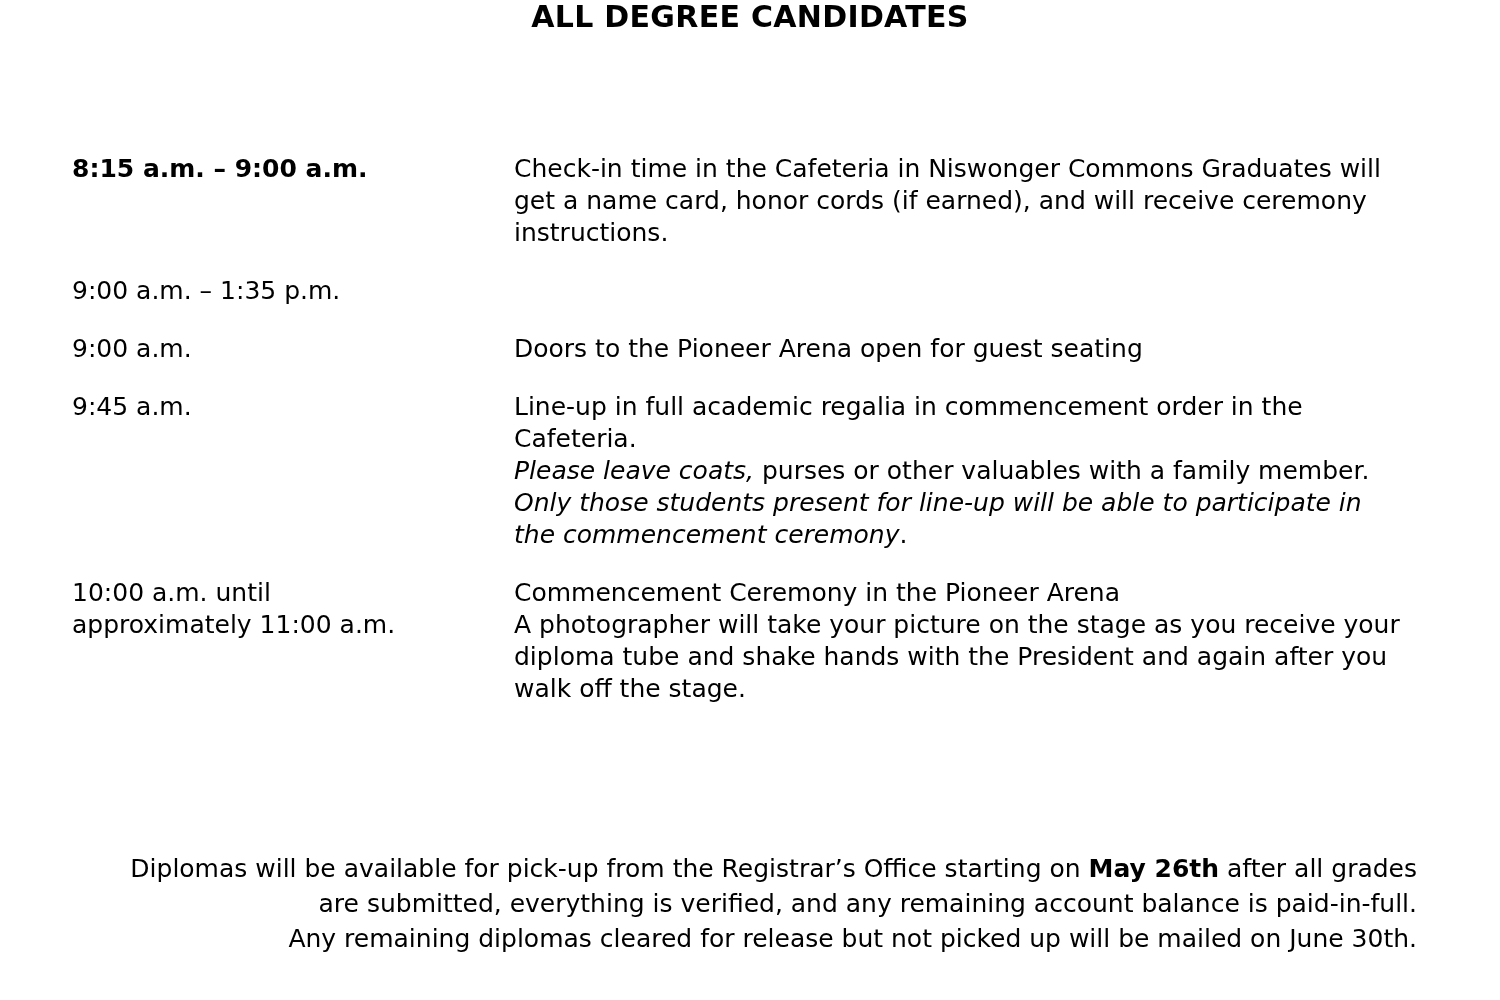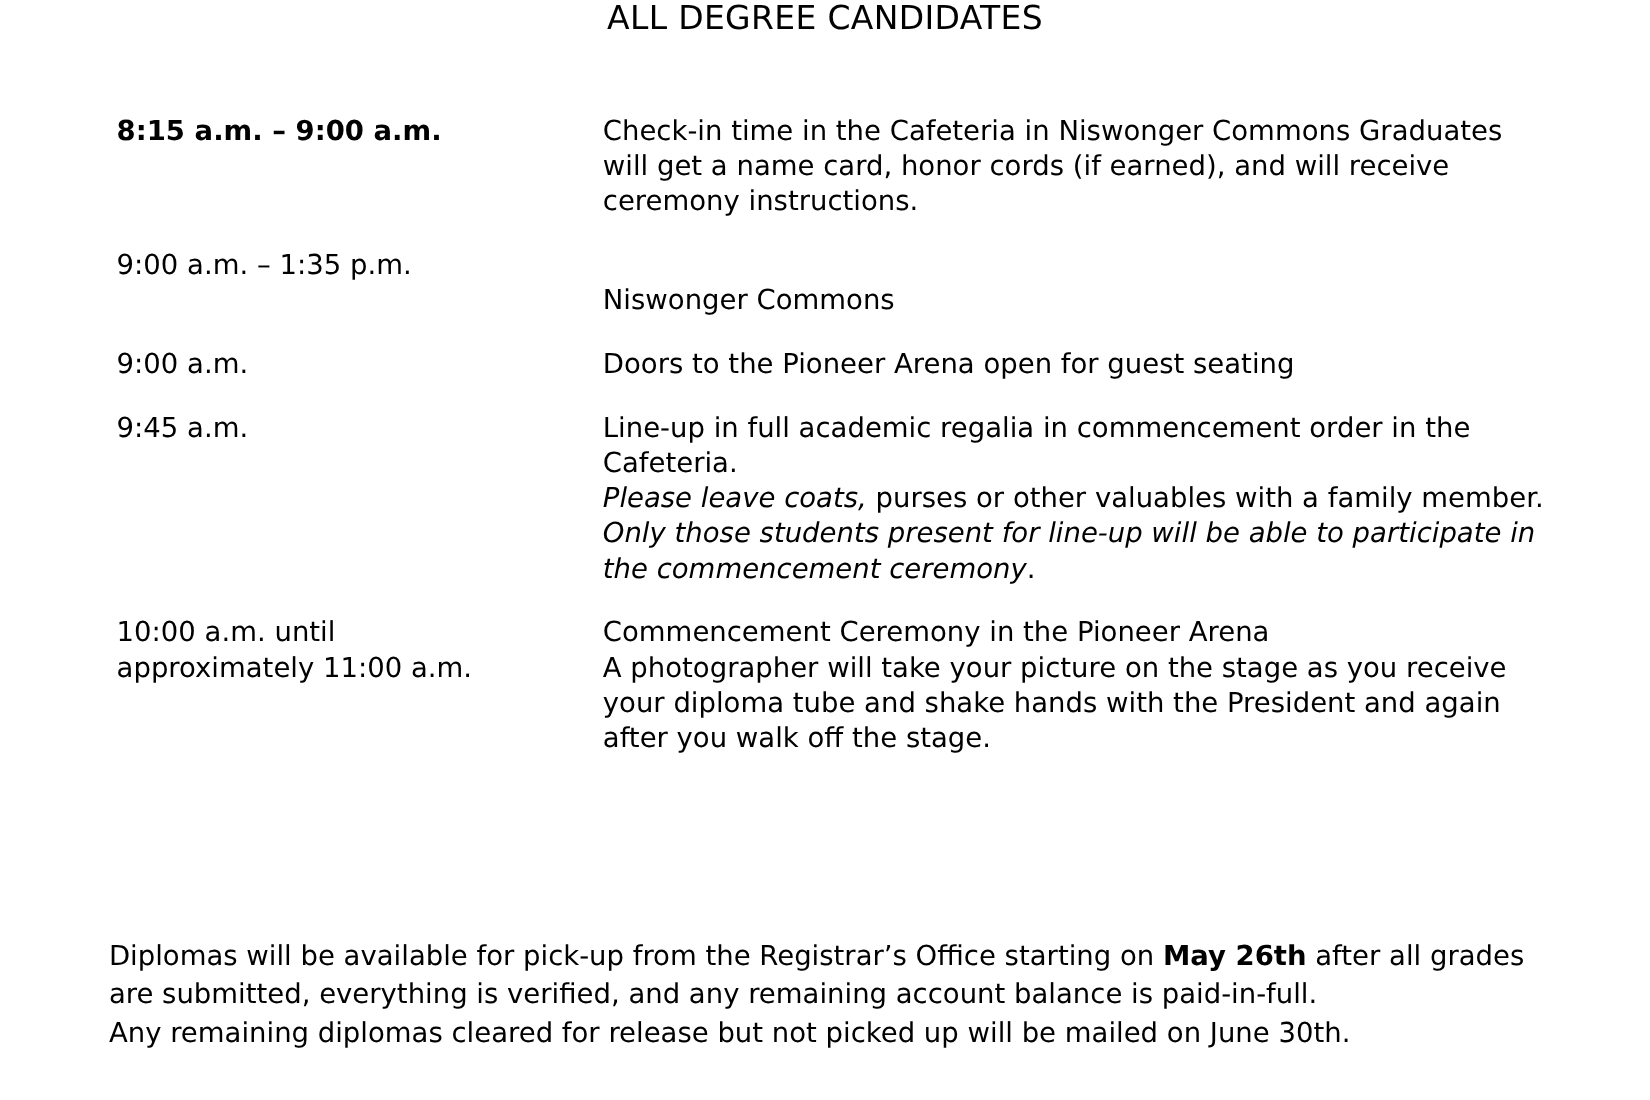--- a/index.html
+++ b/index.html
@@ -15,30 +15,30 @@
     overflow: hidden;
   }
   .page {
     position: relative;
     width: 1500px;
     height: 1000px;
     box-sizing: border-box;
   }
   .doc-title {
     text-align: center;
-    font-weight: normal;
+    font-weight: bold;
     font-size: 30px;
     letter-spacing: 0.3px;
     margin: 0;
     padding-top: 0px;
     line-height: 34px;
   }
   .schedule {
-    margin-top: 69px;
-    padding-left: 106px;
+    margin-top: 119px;
+    padding-left: 72px;
     padding-right: 95px;
   }
   .row {
     display: flex;
     align-items: flex-start;
     margin-bottom: 26px;
   }
   .time-col {
     width: 442px;
     flex: 0 0 442px;
@@ -65,21 +65,21 @@
   }
   .note-row .note-text {
     font-size: 25px;
     line-height: 32px;
   }
   .footer {
     position: absolute;
     left: 16px;
     right: 0;
     bottom: 44px;
-    text-align: left;
+    text-align: right;
     font-size: 25px;
     line-height: 35px;
     padding: 0 83px;
     box-sizing: border-box;
   }
   .footer b { font-weight: bold; }
 </style>
 </head>
 <body>
 
@@ -89,21 +89,21 @@
 
   <div class="schedule">
 
     <div class="row">
       <div class="time-col bold">8:15 a.m. – 9:00 a.m.</div>
       <div class="desc-col"><b>Check-in time in the Cafeteria in Niswonger Commons</b><span> Graduates will get a name card, honor cords (if earned), and will receive ceremony instructions.</span></div>
     </div>
 
     <div class="row">
       <div class="time-col">9:00 a.m. – 1:35 p.m.</div>
-      <div class="desc-col"><br><span>Niswonger Commons</span></div>
+      <div class="desc-col"><br></div>
     </div>
 
     <div class="row">
       <div class="time-col">9:00 a.m.</div>
       <div class="desc-col"><b>Doors to the Pioneer Arena open for guest seating</b></div>
     </div>
 
     <div class="row">
       <div class="time-col">9:45 a.m.</div>
       <div class="desc-col"><b>Line-up</b><span> in full academic regalia in commencement order in the Cafeteria.</span><br><i>Please leave coats,</i><span> purses or other valuables with a family member. </span><i>Only those students present for line-up will be able to participate in the commencement ceremony</i><span>.</span></div>

